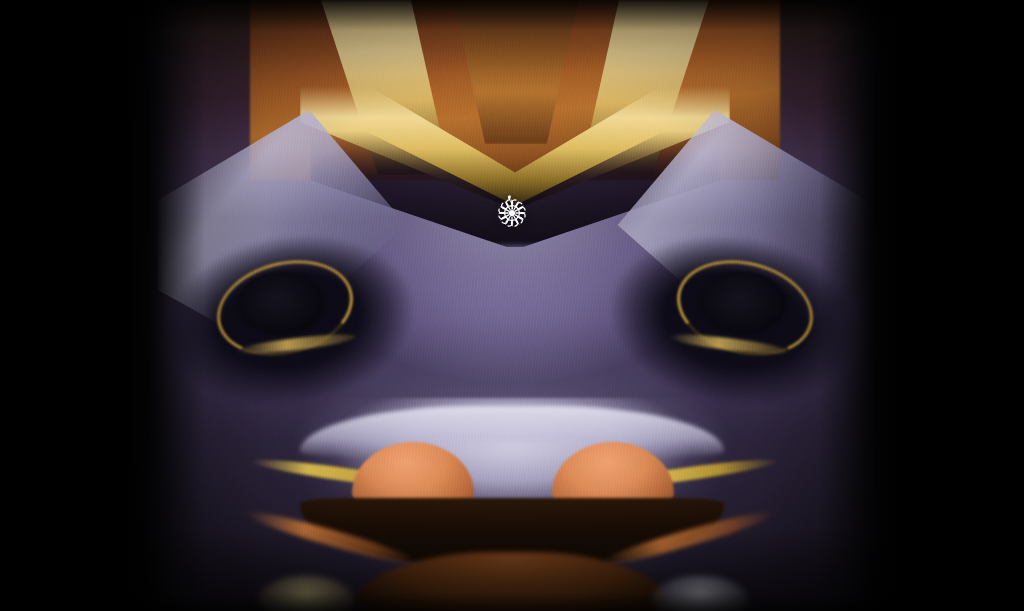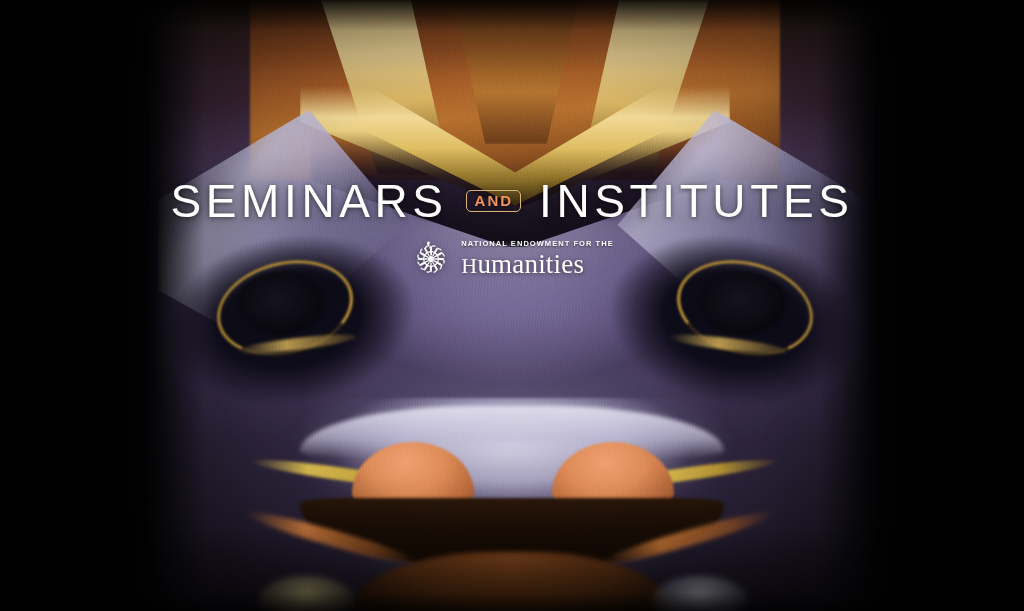--- a/index.html
+++ b/index.html
@@ -355,25 +355,20 @@
     <div class="layer nub-l"></div>
     <div class="layer nub-r"></div>
     <div class="grain"></div>
     <div class="vignette-sides"></div>
     <div class="vignette-edges"></div>
     <div class="text-scrim"></div>
   </div>
 
   <div class="overlay">
 
-    <div class="headline">
-      <span class="word">SEMINARS</span>
-      <span class="and-badge">AND</span>
-      <span class="word">INSTITUTES</span>
-    </div>
 
     <div class="neh-logo">
       <svg class="neh-mark" viewBox="0 0 100 100">
         <g fill="#ffffff">
           <circle cx="50" cy="50" r="7.4"></circle>
           <g id="petals">
             <g>
               <path d="M50 40.2 C50 31 47.6 24.4 43.6 19.2 C41.4 16.4 39.6 14.0 40.4 11.2 C41.0 9.0 43.2 7.8 45.3 8.6 C47.0 9.2 47.8 10.9 47.3 12.6 L43.9 12.6 C43.4 10.6 44.9 9.4 46.2 9.9 C47.2 10.3 47.6 11.3 47.2 12.2 L46.5 13.9 C45.0 17.0 46.0 19.9 48.0 23.2 C51.0 28.3 52.6 33.6 52.6 40.2 Z"></path>
             </g>
           </g>
@@ -412,20 +407,16 @@
           </g>
           <g transform="rotate(300 50 50)">
             <path d="M50 41 L50 22 A7.5 7.5 0 1 1 42.8 18.8"></path>
           </g>
           <g transform="rotate(330 50 50)">
             <path d="M50 41 L50 22 A7.5 7.5 0 1 1 42.8 18.8"></path>
           </g>
         </g>
       </svg>
 
-      <div class="neh-words">
-        <div class="neh-tagline">NATIONAL ENDOWMENT FOR THE</div>
-        <div class="neh-name"><span class="cap">H</span><span>umanities</span></div>
-      </div>
     </div>
 
   </div>
 </div>
 
 </body></html>

